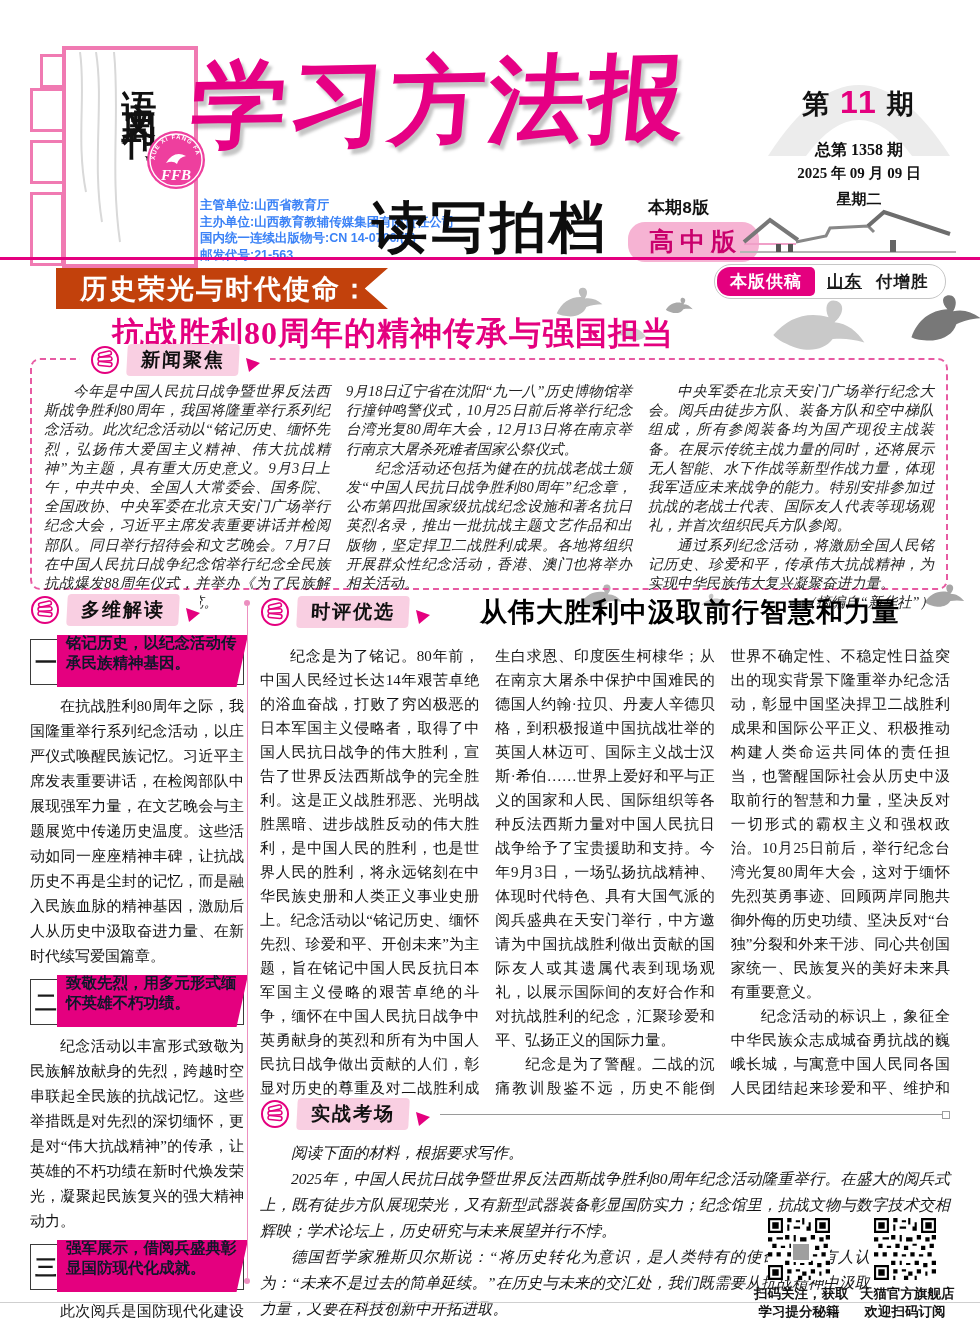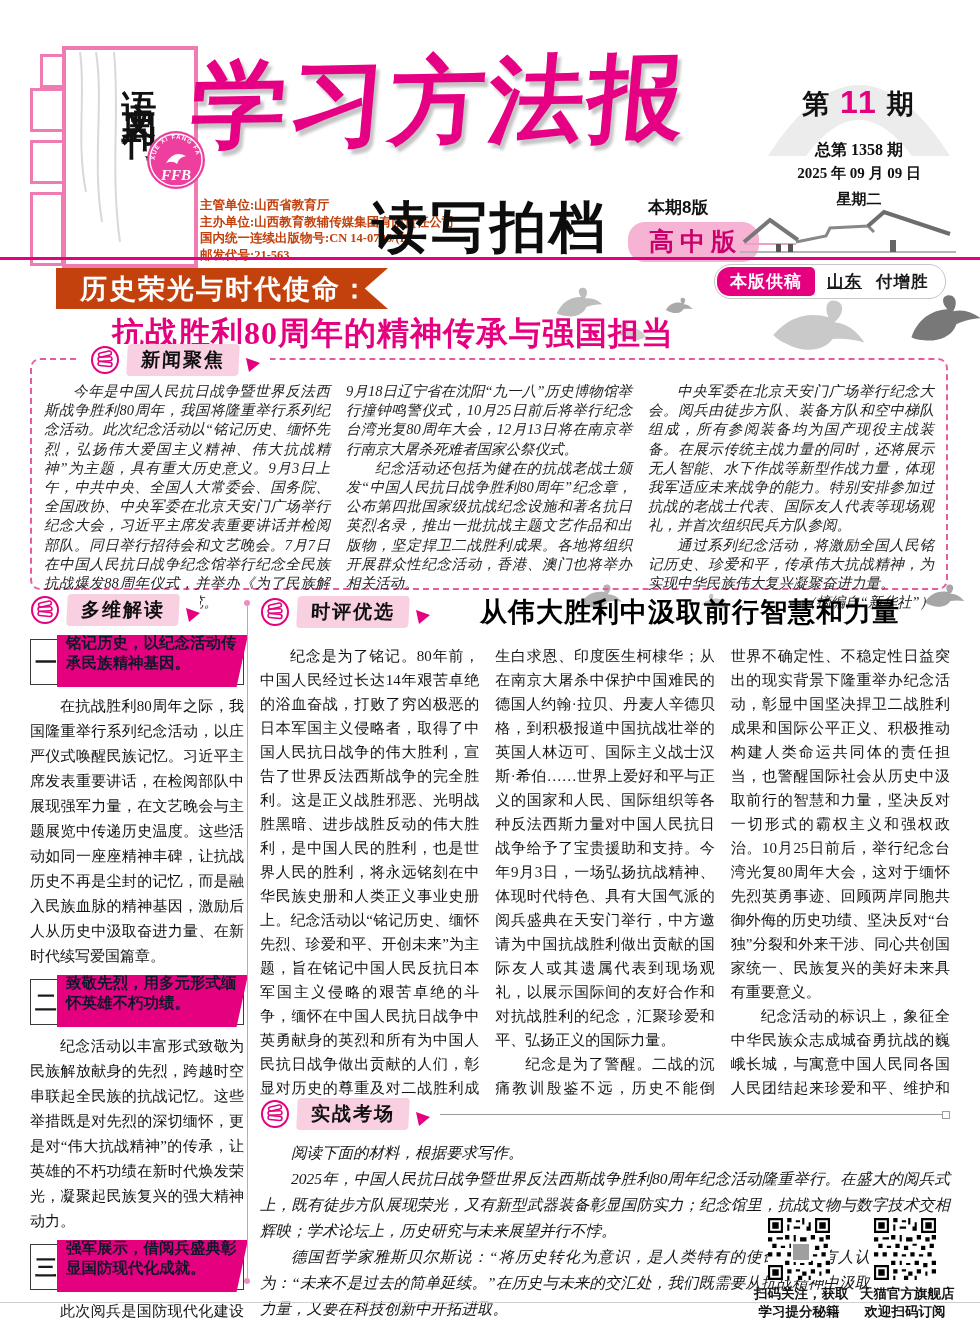--- a/index.html
+++ b/index.html
@@ -10,24 +10,24 @@
   
   .lat{position:absolute;border:3px solid #f07ab2;background:#fff;}
   .lat-main{left:62px;top:46px;width:128px;height:214px;border-width:4px;}
   .weekly-willow{position:absolute;left:70px;top:52px;width:60px;height:200px;}
   .weekly{position:absolute;left:114px;top:62px;writing-mode:vertical-rl;
           font-size:35px;font-weight:700;letter-spacing:12px;color:#111;}
   .logo{position:absolute;left:146px;top:130px;width:60px;height:60px;}
   .title{position:absolute;left:192px;top:38px;width:580px;font-size:95px;font-weight:900;
          color:#e60084;letter-spacing:4px;transform:skewX(-6deg) rotate(-1deg);white-space:nowrap;
          text-shadow:4px 5px 3px rgba(110,110,110,.4);}
-  .pub{position:absolute;left:200px;top:197px;font-size:12.5px;font-weight:700;line-height:16.5px;color:#c2410c;font-family:Liberation Serif, serif;}
+  .pub{position:absolute;left:200px;top:197px;font-size:12.5px;font-weight:700;line-height:16.5px;color:#3b82f6;}
   .subtitle{position:absolute;left:372px;top:190px;font-size:56px;font-weight:900;color:#0d0d0d;
             letter-spacing:3px;transform:scaleY(.98);white-space:nowrap;}
-  .pages-note{position:absolute;left:648px;top:196px;font-size:17px;font-weight:800;color:#111;}
+  .pages-note{position:absolute;left:648px;top:196px;font-size:17px;font-weight:800;color:#111;font-family:Liberation Mono, monospace;}
   .edition{position:absolute;left:628px;top:222px;background:#f6b3d3;color:#c9006c;font-weight:900;
            font-size:25px;letter-spacing:6px;padding:3px 17px 4px 21px;border-radius:17px;}
   .edition-line{position:absolute;left:744px;top:243px;width:52px;border-top:2px solid #f0a0c8;}
   .fan{position:absolute;left:760px;top:54px;width:198px;height:104px;}
   .fan-label{position:absolute;left:760px;top:84px;width:198px;text-align:center;font-size:27px;
              font-weight:800;color:#111;letter-spacing:2px;}
   .fan-label .num{color:#e4007f;font-size:32px;font-family:"Liberation Sans",sans-serif;font-weight:800;}
   .issue-meta{position:absolute;left:764px;width:190px;text-align:center;font-weight:700;color:#111;}
   .houses{position:absolute;left:740px;top:202px;width:216px;height:58px;}
   .head-rule{position:absolute;left:0;top:257px;width:980px;border-top:3px solid #e4007f;}

